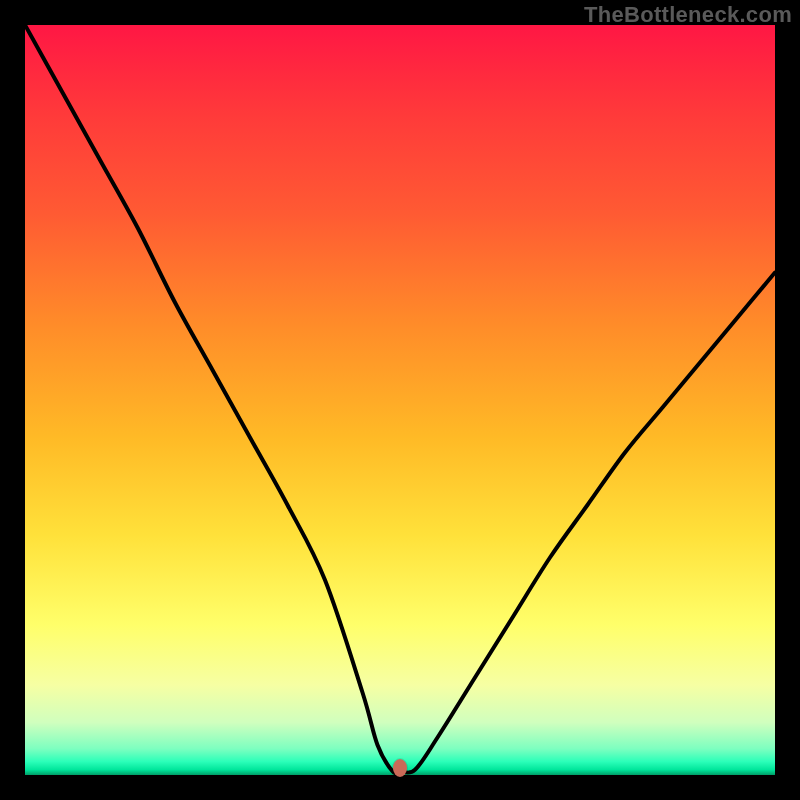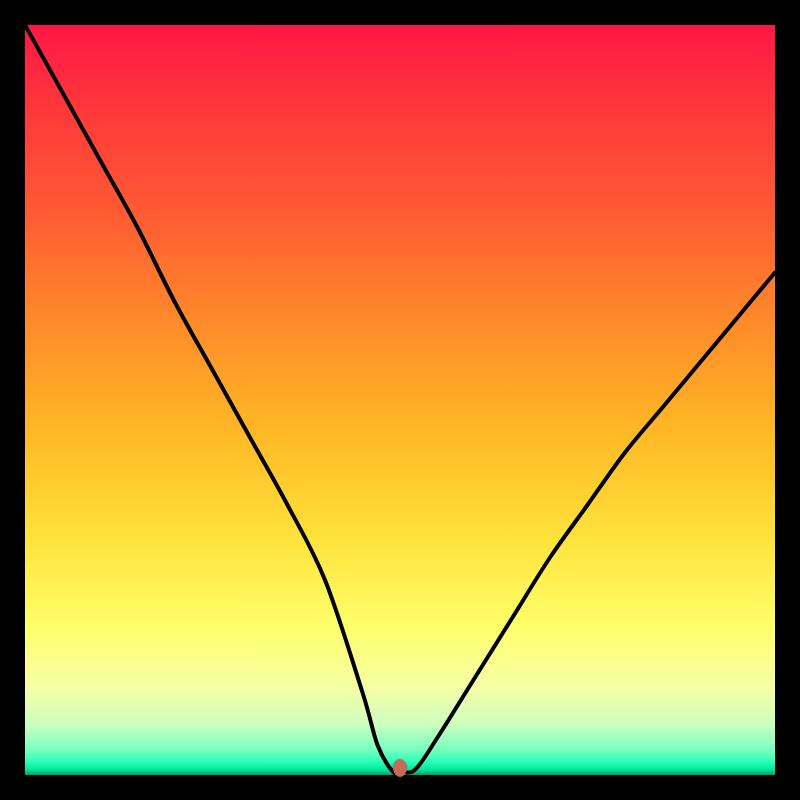--- a/index.html
+++ b/index.html
@@ -66,13 +66,14 @@
 
 <div class="frame">
   <div class="gradient"></div>
 
   <svg class="curve" viewBox="0 0 750 750" preserveAspectRatio="none">
     <path id="curve-path" fill="none" stroke="#000" stroke-width="4" stroke-linejoin="round" stroke-linecap="round" d="M 0 0 C 6.25 11.249999999999995, 25 44.99999999999997, 37.5 67.49999999999997 C 50 89.99999999999997, 62.5 112.50000000000003, 75 135.00000000000003 C 87.5 157.50000000000003, 100 178.75, 112.5 202.5 C 125 226.25, 137.5 253.75, 150 277.5 C 162.5 301.25, 175 322.5, 187.5 345 C 200 367.5, 212.5 390.00000000000006, 225 412.50000000000006 C 237.5 435.00000000000006, 250 456.25, 262.5 480 C 275 503.75, 287.5 523.75, 300 555 C 312.5 586.25, 328.75 640, 337.5 667.5 C 346.25 695, 347.5 706.875, 352.5 720 C 357.5 733.125, 363.75 741.875, 367.5 746.25 C 371.25 750.625, 371.25 746.5, 375 746.25 C 378.75 746, 383.75 750.375, 390 744.75 C 396.25 739.125, 402.50000000000006 727.875, 412.50000000000006 712.5 C 422.50000000000006 697.125, 437.5 672.5, 450 652.5 C 462.5 632.5, 475 612.5, 487.5 592.5 C 500 572.5, 512.5 551.25, 525 532.5 C 537.5 513.75, 550 497.5, 562.5 480 C 575 462.5, 587.5 443.75000000000006, 600 427.50000000000006 C 612.5 411.25000000000006, 625 397.5, 637.5 382.5 C 650 367.5, 662.5 352.49999999999994, 675 337.49999999999994 C 687.5 322.49999999999994, 700 307.5, 712.5 292.5 C 725 277.5, 743.75 254.99999999999997, 750 247.49999999999997"></path>
   </svg>
 
   <div class="marker" id="marker" style="left: 393px; top: 759.25px;"></div>
 
+  <div class="watermark">TheBottleneck.com</div>
 </div>
 
 </body></html>

